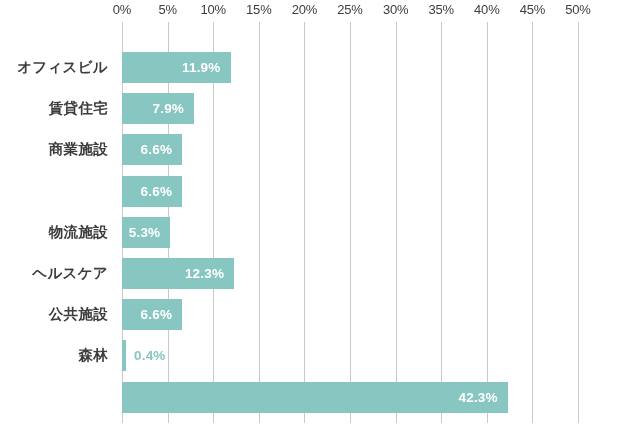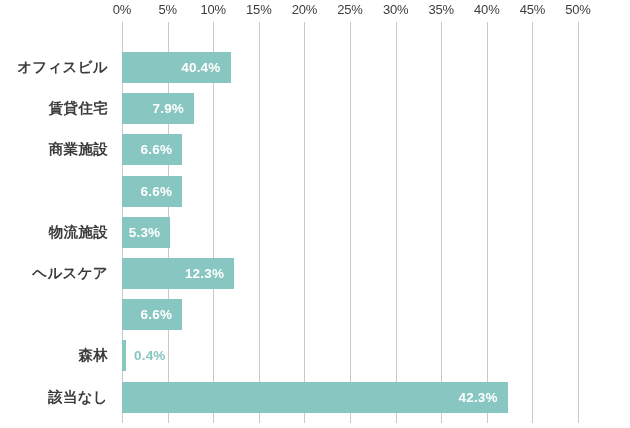--- a/index.html
+++ b/index.html
@@ -110,21 +110,21 @@
       <div class="gridline" style="left: 395.6px; background: rgb(201, 201, 201);"></div>
       <div class="gridline" style="left: 441.2px; background: rgb(201, 201, 201);"></div>
       <div class="gridline" style="left: 486.8px; background: rgb(201, 201, 201);"></div>
       <div class="gridline" style="left: 532.4px; background: rgb(201, 201, 201);"></div>
       <div class="gridline" style="left: 578px; background: rgb(201, 201, 201);"></div>
     </div>
   <div id="rows-layer">
       <div class="row" style="top: 52px;">
         <div class="row-label" style="color: rgb(60, 60, 60);">オフィスビル</div>
         <div class="bar" style="width: 108.528px; background: rgb(136, 198, 193);"></div>
-        <div class="bar-value" style="left: 220.528px; transform: translateX(-100%); color: rgb(255, 255, 255);">40.4%</div>
+        <div class="bar-value" style="left: 220.528px; transform: translateX(-100%); color: rgb(255, 255, 255);">11.9%</div>
       </div>
       <div class="row" style="top: 93.2px;">
         <div class="row-label" style="color: rgb(60, 60, 60);">賃貸住宅</div>
         <div class="bar" style="width: 72.048px; background: rgb(136, 198, 193);"></div>
         <div class="bar-value" style="left: 184.048px; transform: translateX(-100%); color: rgb(255, 255, 255);">7.9%</div>
       </div>
       <div class="row" style="top: 134.4px;">
         <div class="row-label" style="color: rgb(60, 60, 60);">商業施設</div>
         <div class="bar" style="width: 60.192px; background: rgb(136, 198, 193);"></div>
         <div class="bar-value" style="left: 172.192px; transform: translateX(-100%); color: rgb(255, 255, 255);">6.6%</div>
@@ -137,27 +137,27 @@
         <div class="row-label" style="color: rgb(60, 60, 60);">物流施設</div>
         <div class="bar" style="width: 48.336px; background: rgb(136, 198, 193);"></div>
         <div class="bar-value" style="left: 160.336px; transform: translateX(-100%); color: rgb(255, 255, 255);">5.3%</div>
       </div>
       <div class="row" style="top: 258px;">
         <div class="row-label" style="color: rgb(60, 60, 60);">ヘルスケア</div>
         <div class="bar" style="width: 112.176px; background: rgb(136, 198, 193);"></div>
         <div class="bar-value" style="left: 224.176px; transform: translateX(-100%); color: rgb(255, 255, 255);">12.3%</div>
       </div>
       <div class="row" style="top: 299.2px;">
+        <div class="row-label" style="color: rgb(60, 60, 60);">公共施設</div>
         <div class="bar" style="width: 60.192px; background: rgb(136, 198, 193);"></div>
         <div class="bar-value" style="left: 172.192px; transform: translateX(-100%); color: rgb(255, 255, 255);">6.6%</div>
       </div>
       <div class="row" style="top: 340.4px;">
         <div class="row-label" style="color: rgb(60, 60, 60);">森林</div>
         <div class="bar" style="width: 4px; background: rgb(136, 198, 193);"></div>
         <div class="bar-value outside" style="left: 134px; color: rgb(136, 198, 193);">0.4%</div>
       </div>
       <div class="row" style="top: 381.6px;">
-        <div class="row-label" style="color: rgb(60, 60, 60);">該当なし</div>
         <div class="bar" style="width: 385.776px; background: rgb(136, 198, 193);"></div>
         <div class="bar-value" style="left: 497.776px; transform: translateX(-100%); color: rgb(255, 255, 255);">42.3%</div>
       </div>
     </div>
 </div>
 
 </body></html>

